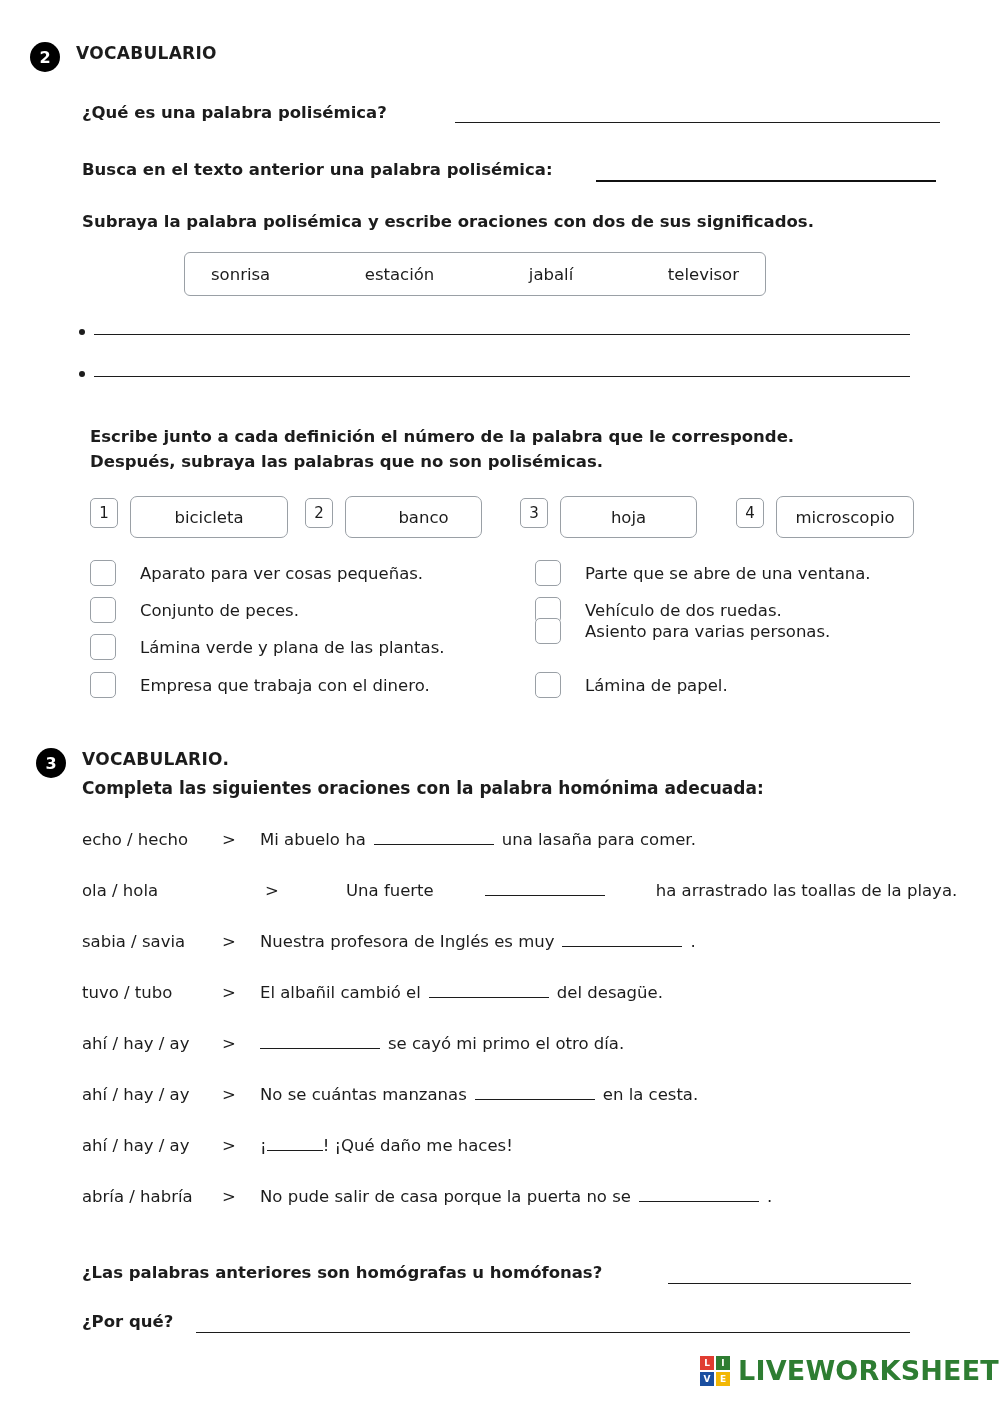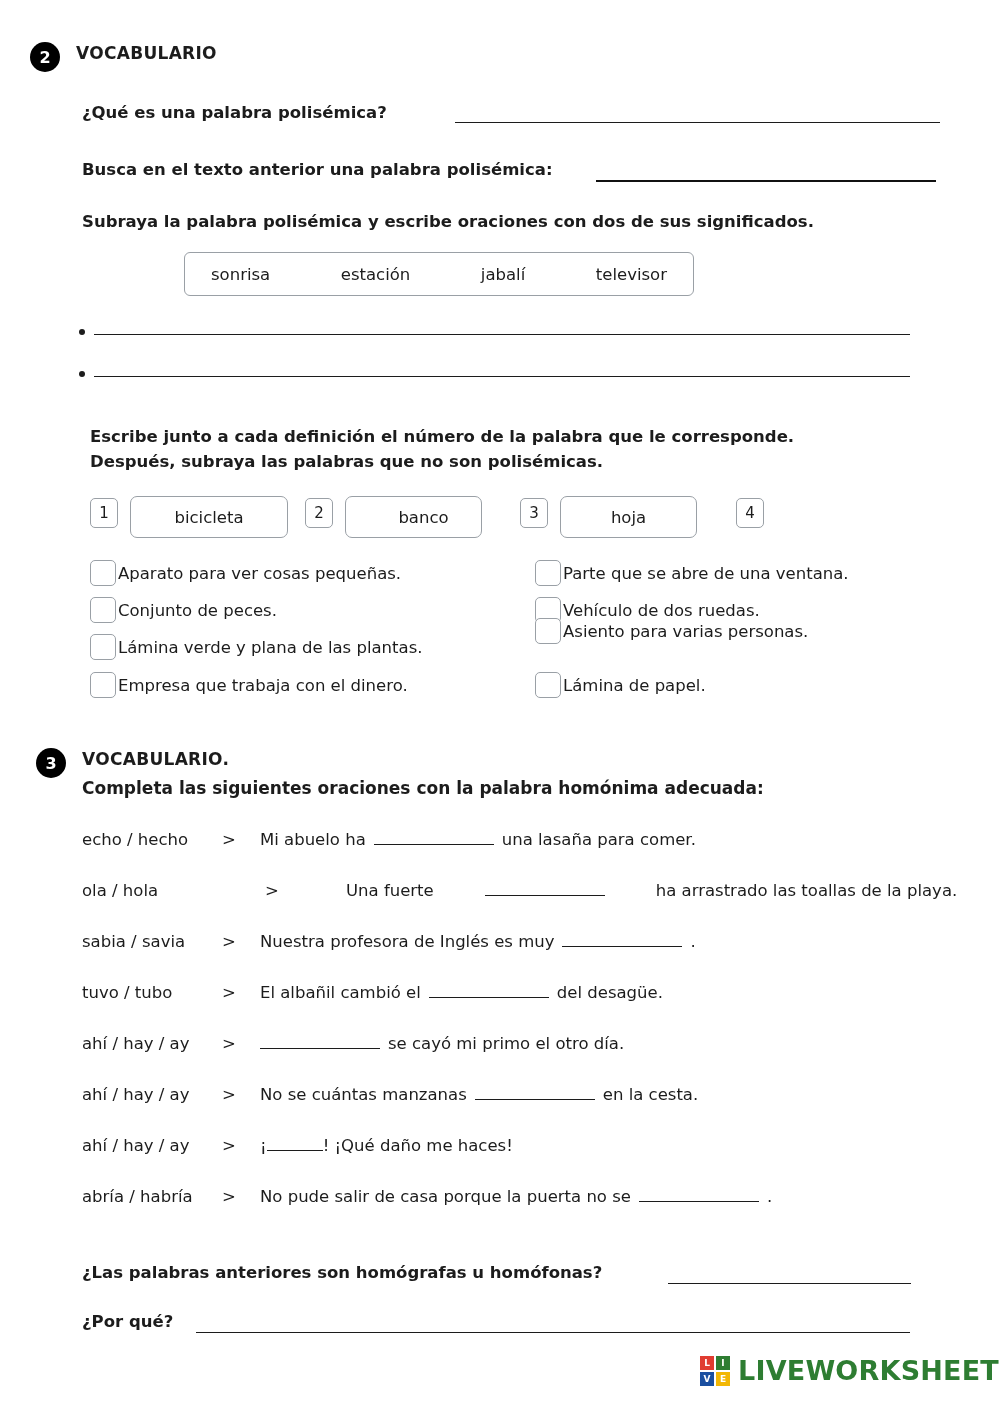--- a/index.html
+++ b/index.html
@@ -139,21 +139,21 @@
     width: 26px;
     height: 26px;
     border: 1.6px solid #9aa0a6;
     border-radius: 5px;
     background: #fff;
     flex: 0 0 auto;
     box-sizing: border-box;
   }
   .checklabel {
     font-size: 16.5px;
-    margin-left: 2px;
+    margin-left: 24px;
     color: #1c1c1c;
     white-space: nowrap;
   }
 
   
   .ex3row {
     position: absolute;
     display: flex;
     align-items: baseline;
     font-size: 16.5px;
@@ -217,21 +217,21 @@
   </div>
 
   <div class="abs q-line" style="left:82px; top:103px;">¿Qué es una palabra polisémica?</div>
   <div class="rule" style="left:455px; top:122px; width:485px;"></div>
 
   <div class="abs q-line" style="left:82px; top:160px;">Busca en el texto anterior una palabra polisémica:</div>
   <div class="rule-thick" style="left:596px; top:180px; width:340px;"></div>
 
   <div class="abs q-line" style="left:82px; top:212px;">Subraya la palabra polisémica y escribe oraciones con dos de sus significados.</div>
 
-  <div class="wordbox" style="left:184px; top:252px; width:510px; height:44px;">
+  <div class="wordbox" style="left:184px; top:252px; width:582px; height:44px;">
     <span>sonrisa</span>
     <span>estación</span>
     <span>jabalí</span>
     <span>televisor</span>
   </div>
 
   <div class="bullet" style="left:79px; top:329px;"></div>
   <div class="rule" style="left:94px; top:334px; width:816px;"></div>
   <div class="bullet" style="left:79px; top:371px;"></div>
   <div class="rule" style="left:94px; top:376px; width:816px;"></div>
@@ -242,20 +242,21 @@
   <div class="numchip" style="left:90px; top:498px;">1</div>
   <div class="termbox" style="left:130px; top:496px; width:158px;">bicicleta</div>
 
   <div class="numchip" style="left:305px; top:498px;">2</div>
   <div class="termbox" style="left:345px; top:496px; width:137px;padding-left:20px;">banco</div>
 
   <div class="numchip" style="left:520px; top:498px;">3</div>
   <div class="termbox" style="left:560px; top:496px; width:137px;">hoja</div>
 
   <div class="numchip" style="left:736px; top:498px;">4</div>
+  <div class="termbox" style="left:776px; top:496px; width:138px;">microscopio</div>
 
   <div class="checkrow" style="left:90px; top:560px;">
     <div class="checkbox"></div>
     <div class="checklabel">Aparato para ver cosas pequeñas.</div>
   </div>
   <div class="checkrow" style="left:90px; top:597px;">
     <div class="checkbox"></div>
     <div class="checklabel">Conjunto de peces.</div>
   </div>
   <div class="checkrow" style="left:90px; top:634px;">

